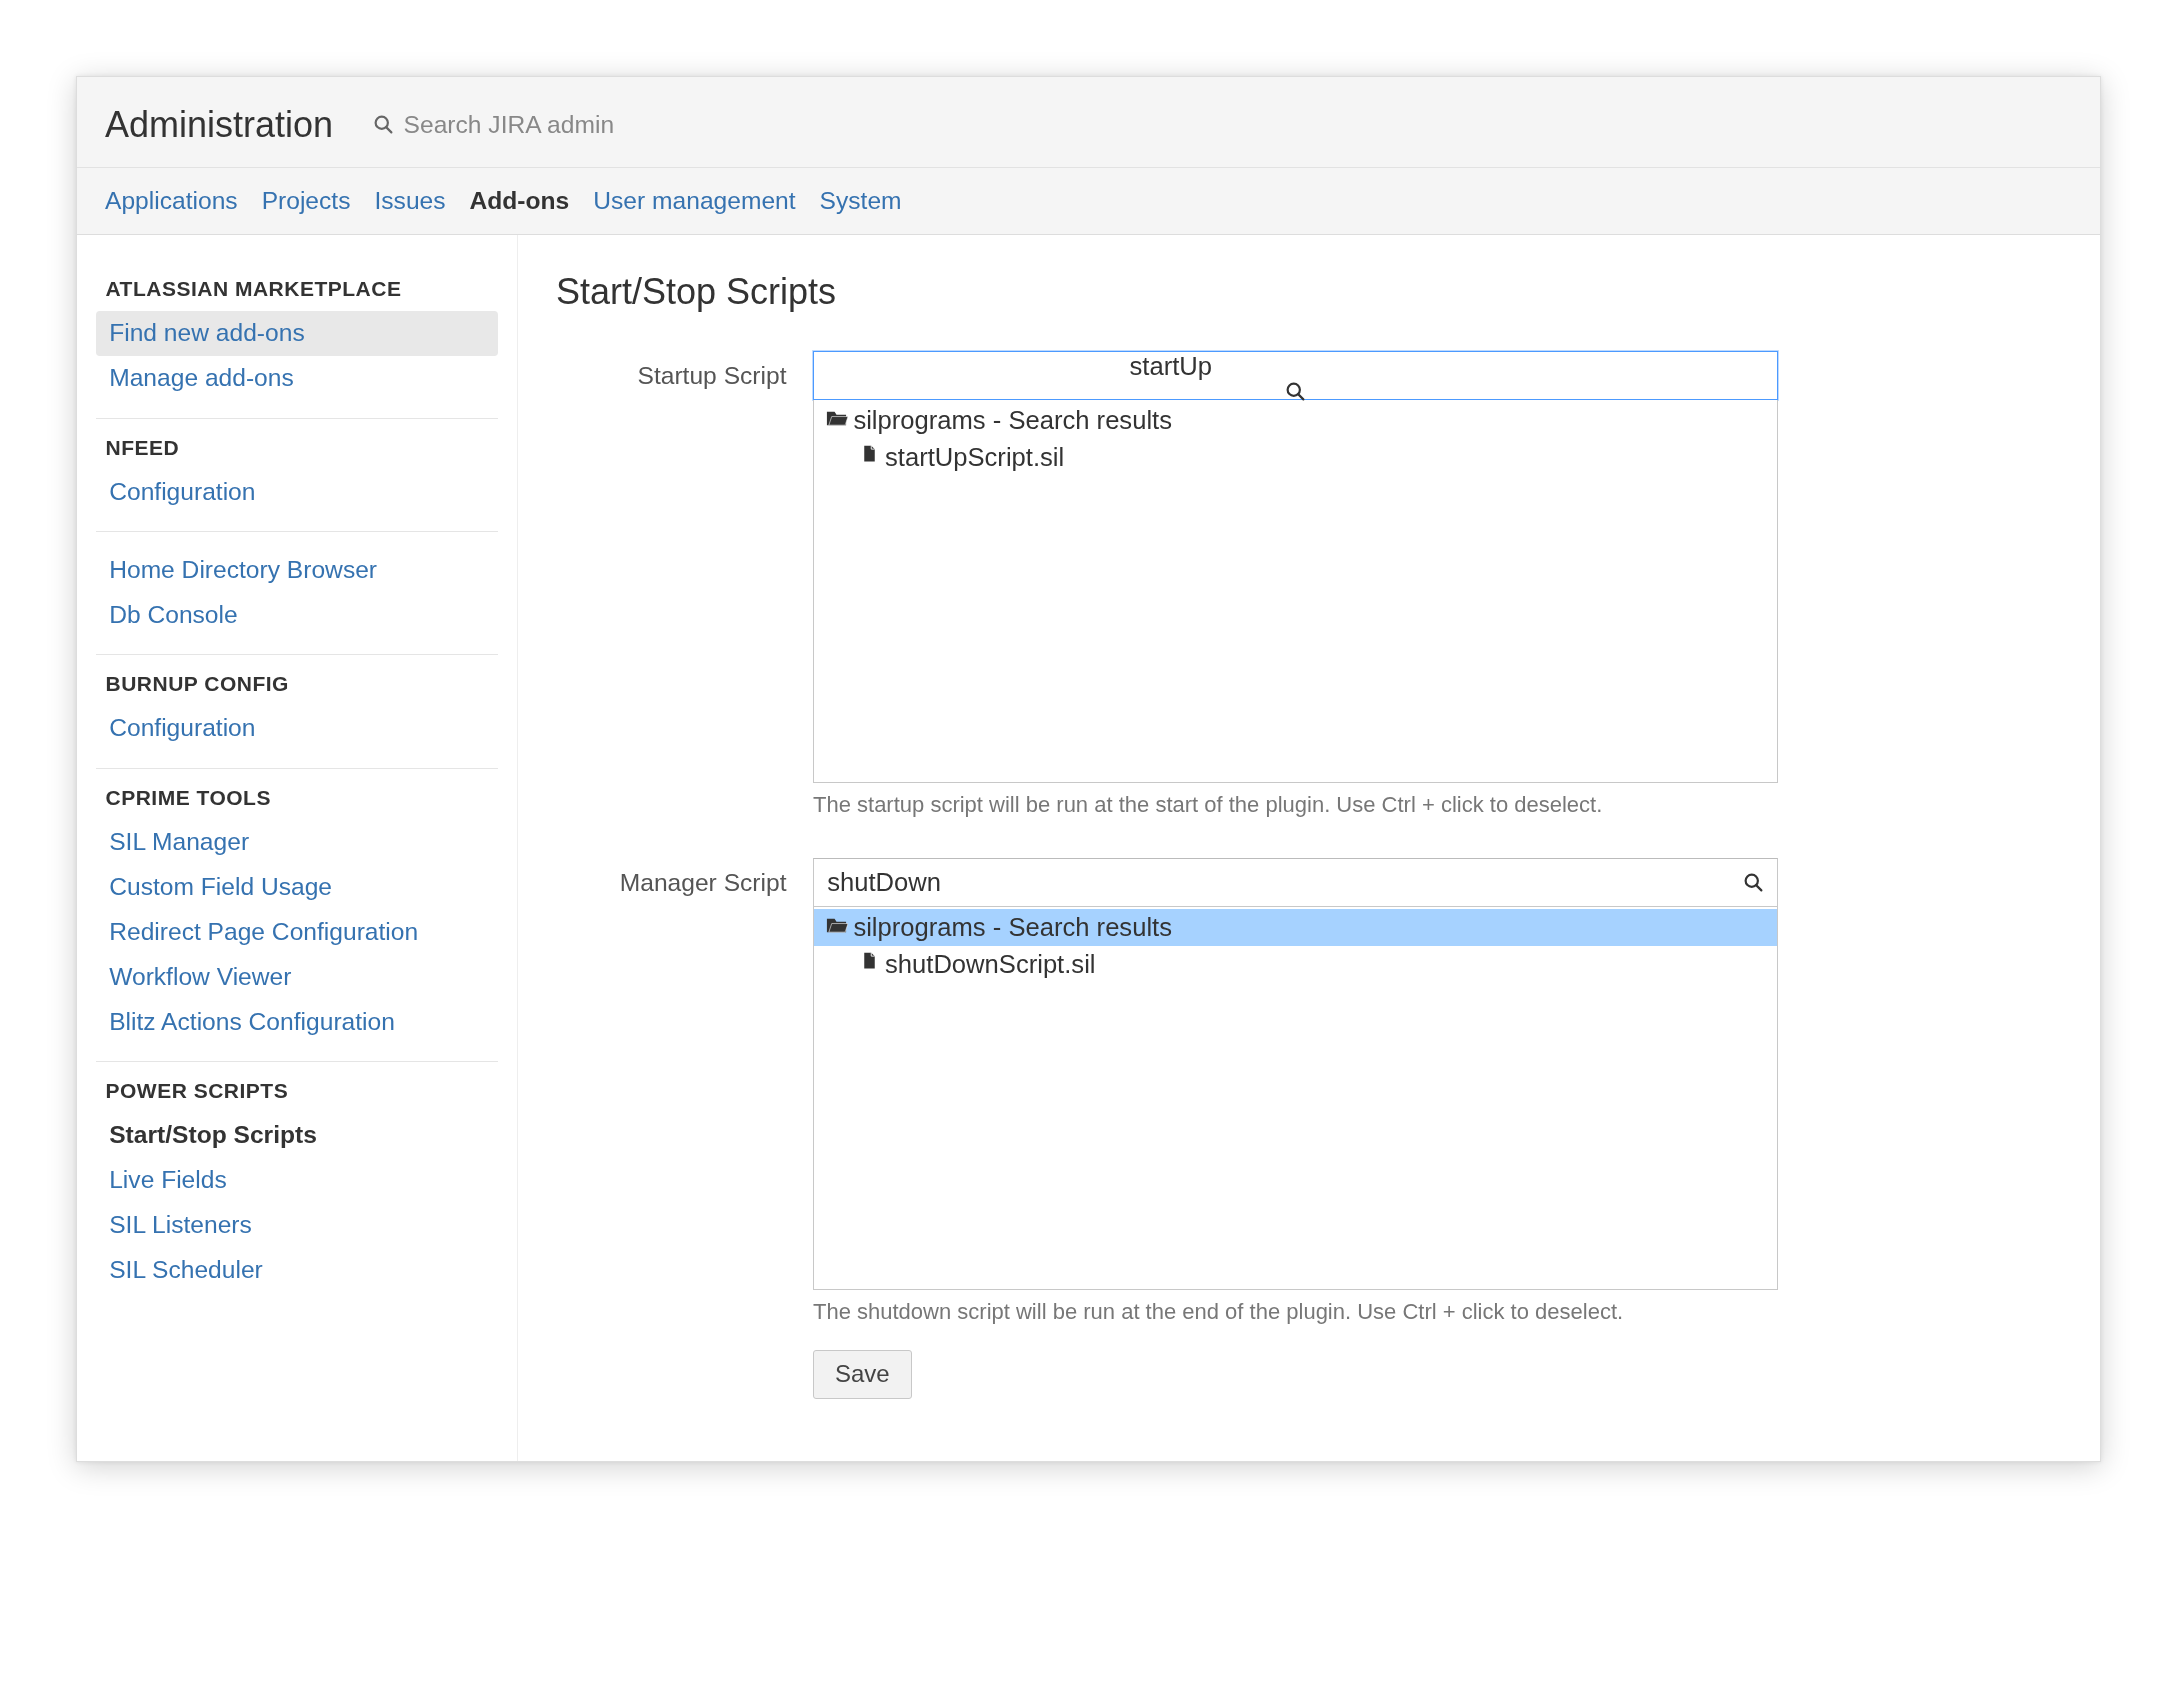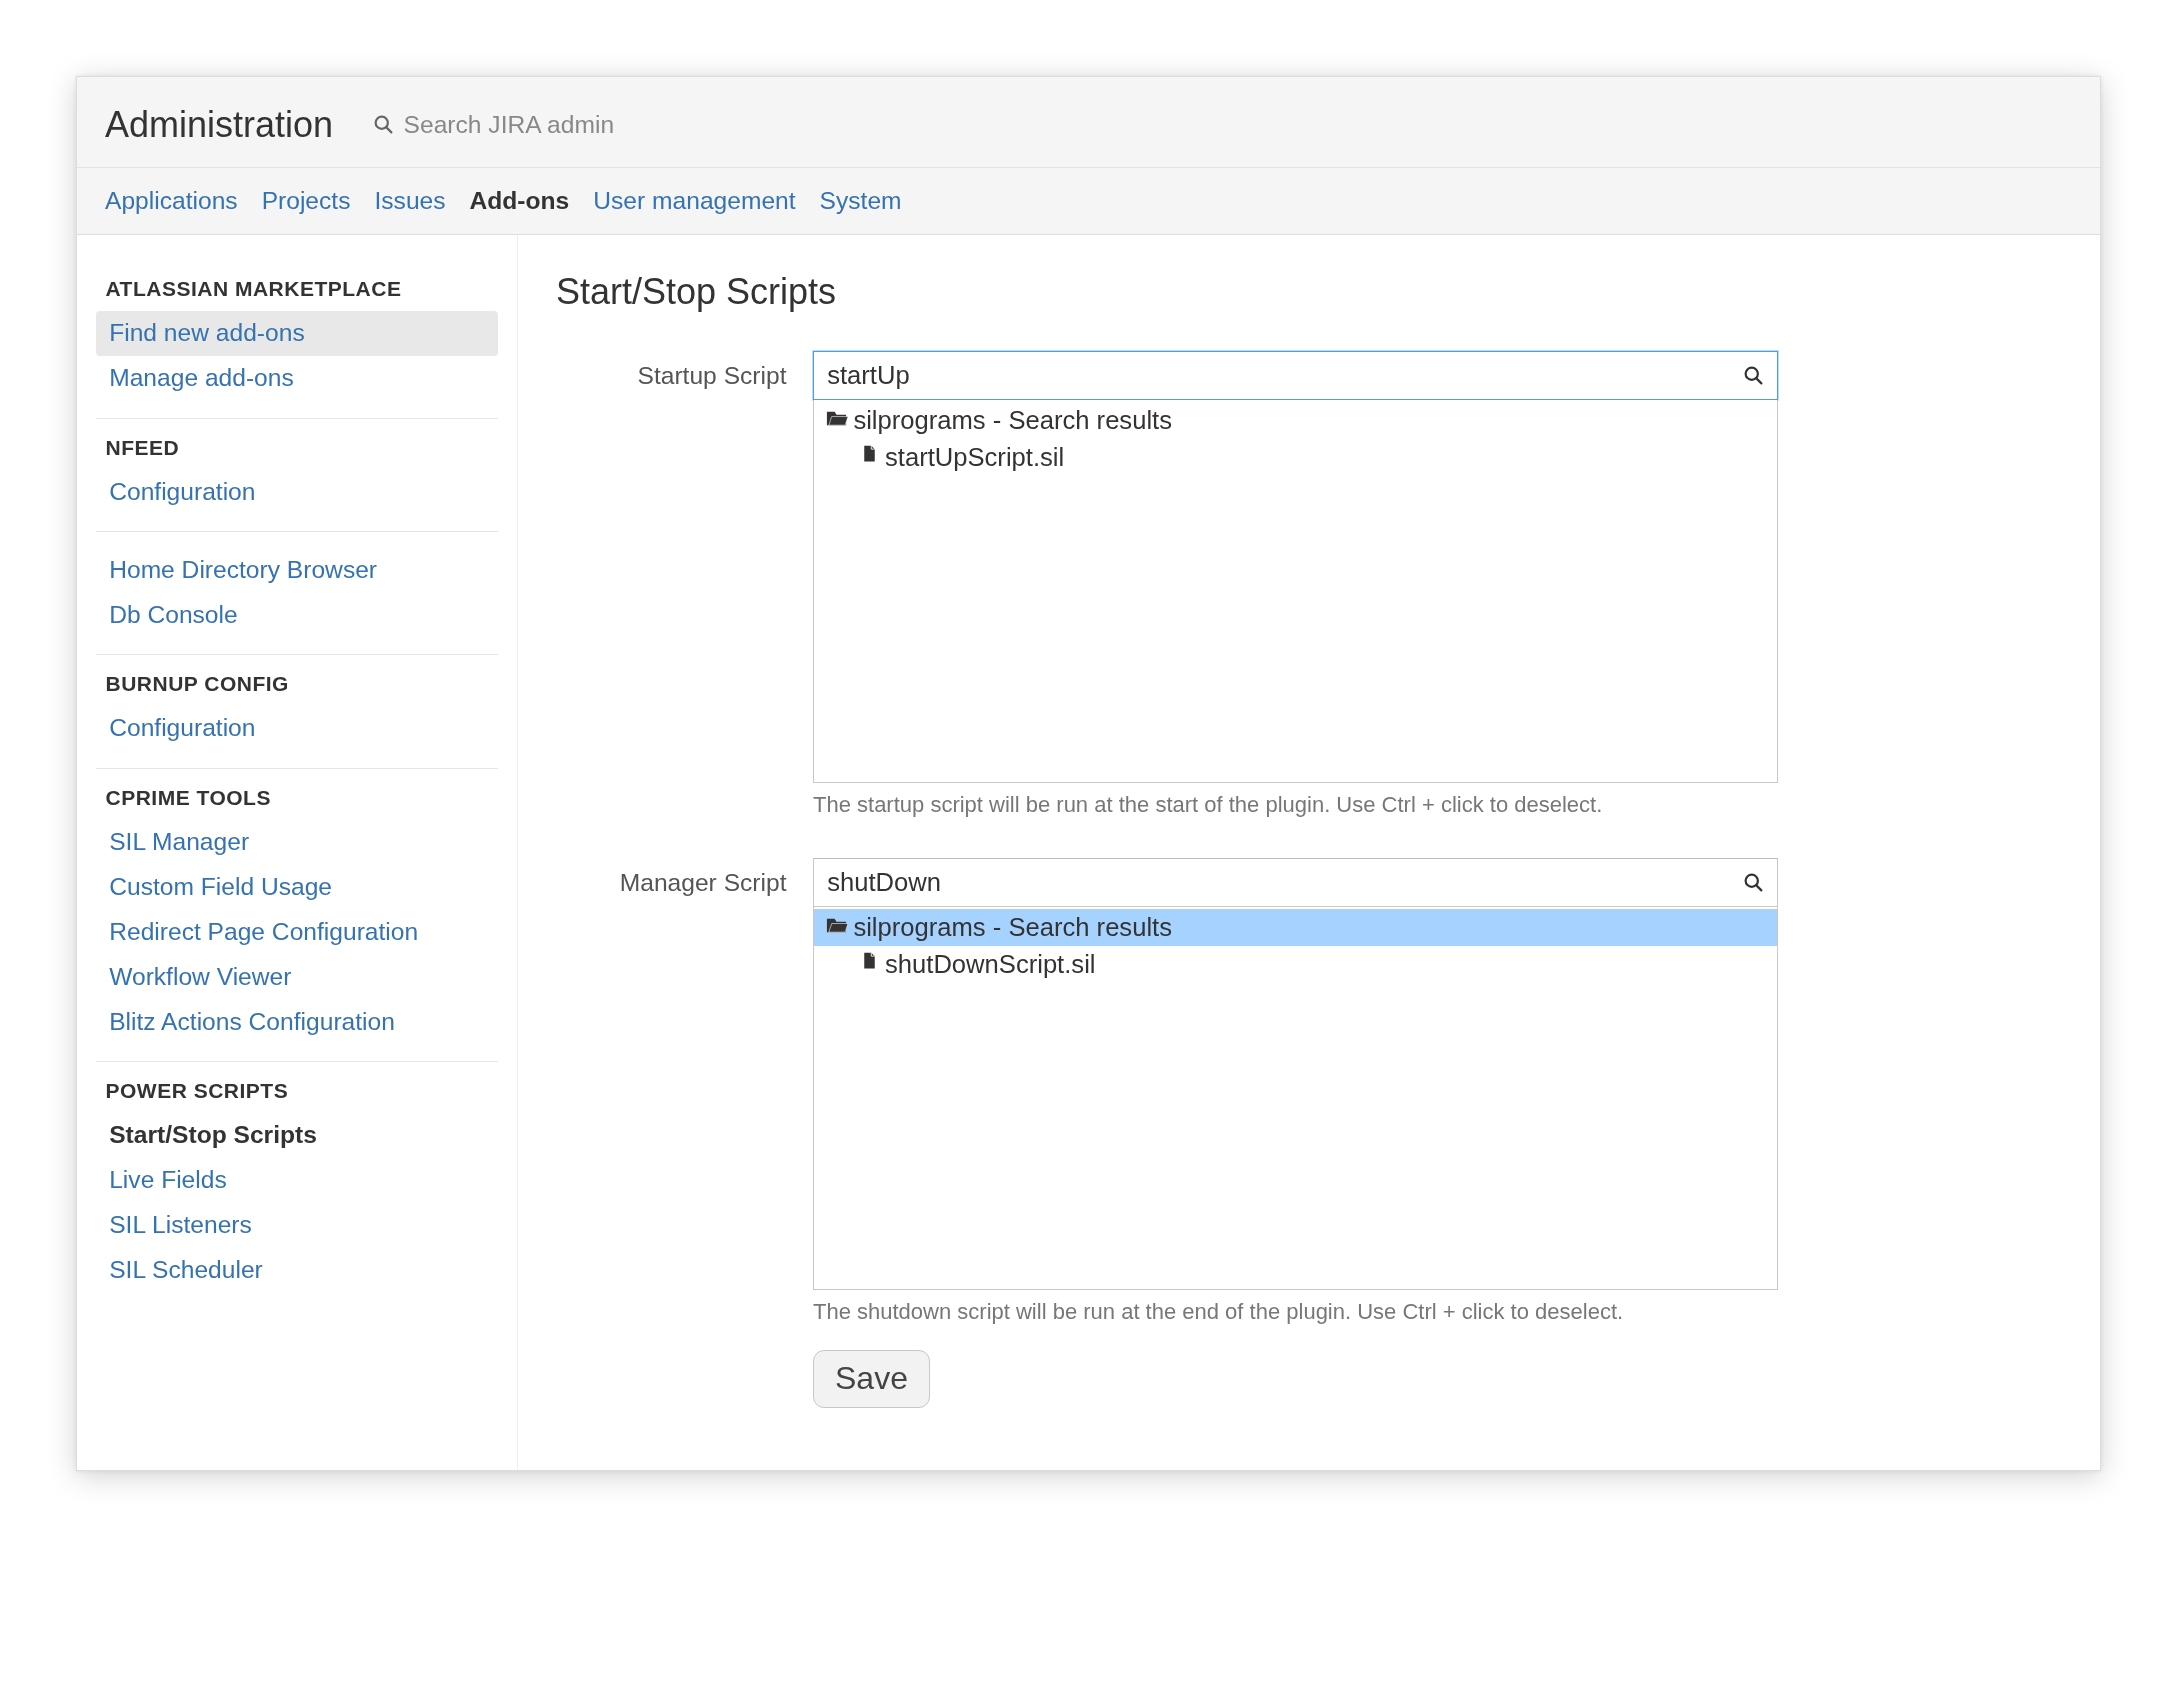--- a/index.html
+++ b/index.html
@@ -135,20 +135,21 @@
     border-top: 0.9px solid #bbb;
     display: flex;
     align-items: center;
     padding: 0 13.2px 0 13.2px;
     height: 49px;
     background: #fff;
   }
   .search-input-wrap.focused {
     border-color: #4c9aff;
     box-shadow: 0 0 0 0.9px rgba(76,154,255,0.4);
+    flex-direction: column;
   }
   .search-input {
     border: none;
     flex: 1;
     font-size: 25.6px;
     color: #333;
     outline: none;
     background: transparent;
   }
   .tree-panel {
@@ -176,23 +177,23 @@
   .help-text {
     font-size: 22px;
     color: #777;
     margin-top: 9.5px;
     margin-bottom: 24.6px;
   }
   .button {
     border: 0.9px solid #c8c8c8;
     background: #f2f2f2;
     padding: 9.5px 21px;
-    font-size: 32px;
+    font-size: 24px;
     color: #444;
-    border-radius: 11px;
+    border-radius: 3px;
     cursor: pointer;
   }
   .icon {
     display: inline-flex;
     vertical-align: middle;
   }
   .icon svg {
     display: block;
   }
   .search-placeholder {

